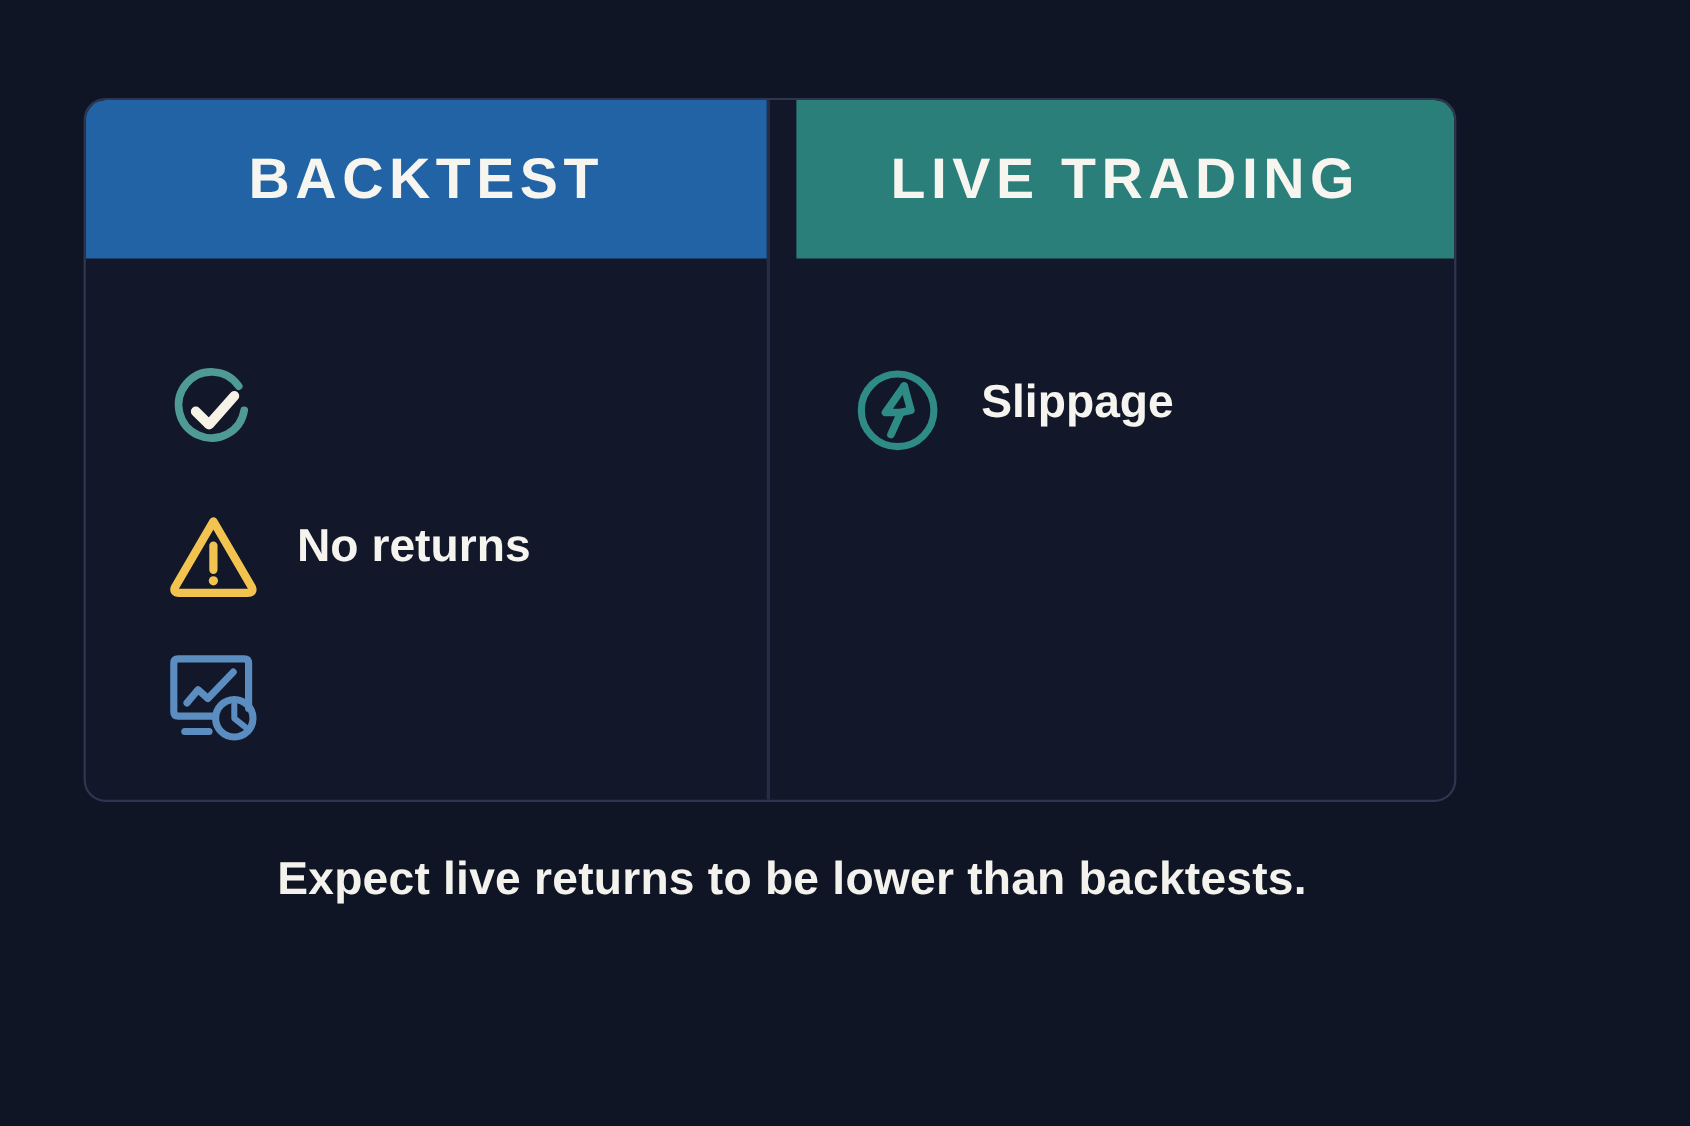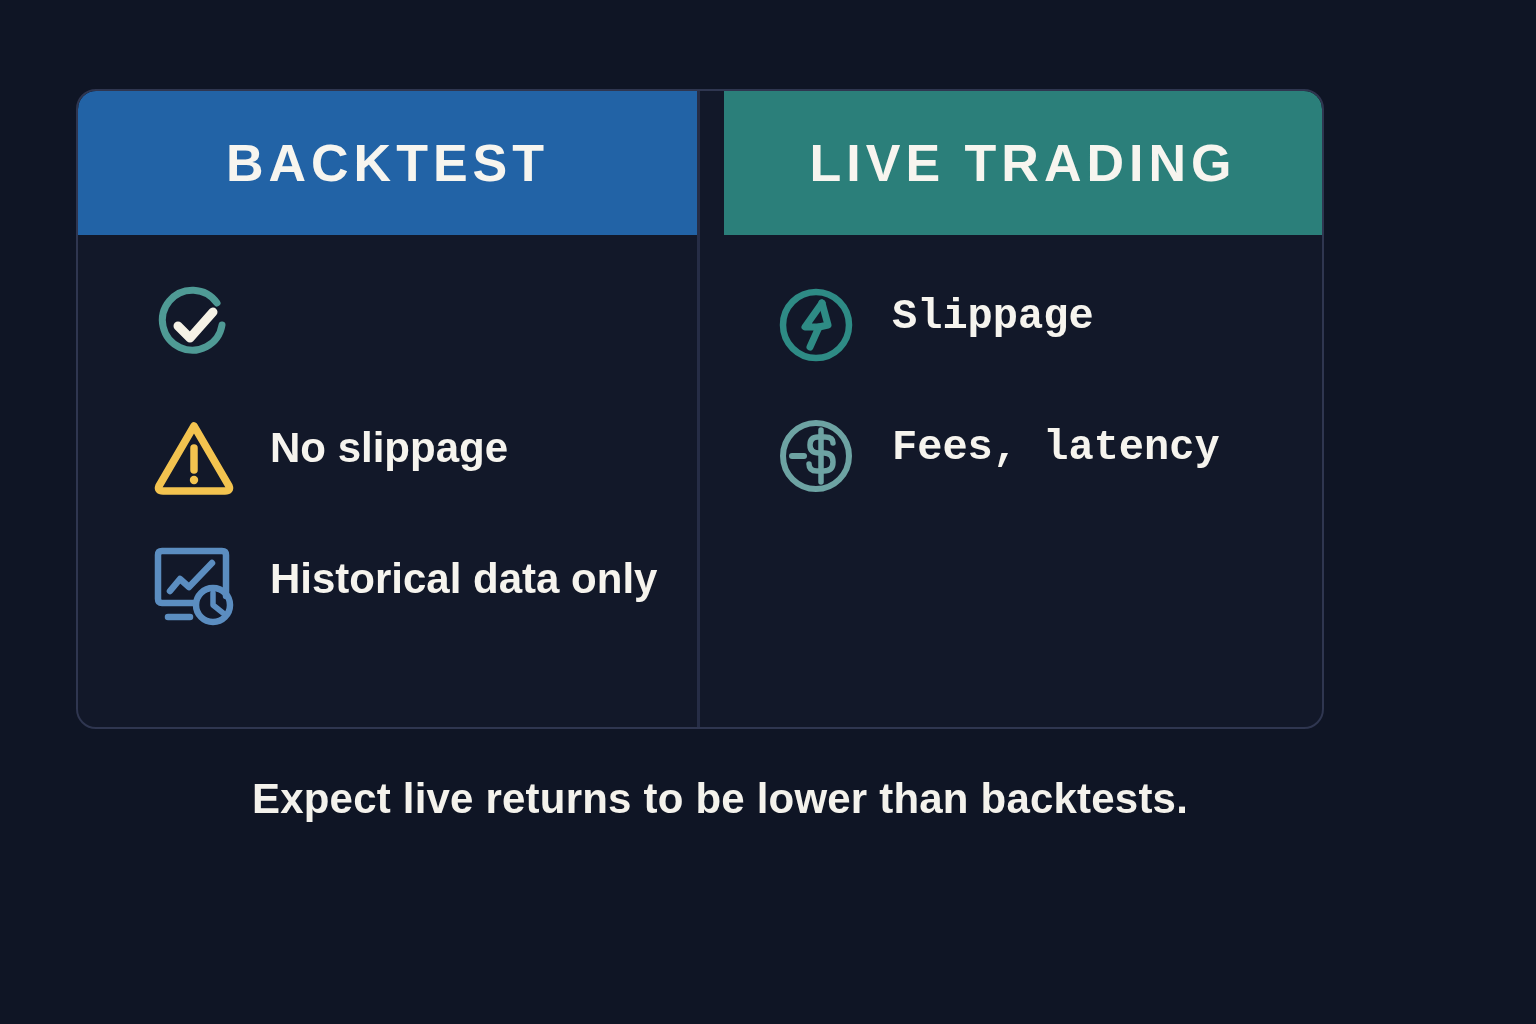--- a/index.html
+++ b/index.html
@@ -37,20 +37,21 @@
     display: flex;
     overflow: hidden;
   }
 
   .column {
     position: relative;
     width: 50%;
     display: flex;
     flex-direction: column;
     box-sizing: border-box;
+    gap: 48px;
   }
 
   .column-left {
     border-right: 3px solid #262d46;
   }
 
   .col-header {
     height: 144px;
     flex: 0 0 144px;
     display: flex;
@@ -82,21 +83,20 @@
 
   .feature-row {
     display: flex;
     align-items: flex-start;
     padding: 0 0 0 70px;
     height: 131px;
     box-sizing: border-box;
   }
 
   .col-right .feature-row {
-    font-family: Liberation Mono, monospace;
   }
 
   .icon-wrap {
     flex: 0 0 auto;
     width: 92px;
     height: 92px;
     display: flex;
     align-items: center;
     justify-content: center;
   }
@@ -147,34 +147,33 @@
         </div>
 
         <div class="feature-row">
           <span class="icon-wrap">
             <svg width="88" height="88" viewBox="0 0 88 88">
               <path d="M44 14 L79 74 Q81 79 75 79 L13 79 Q7 79 9 74 Z" fill="none" stroke="#f3c34f" stroke-width="7.5" stroke-linejoin="round"></path>
               <line x1="44" y1="36" x2="44" y2="58" stroke="#f3c34f" stroke-width="7.5" stroke-linecap="round"></line>
               <circle cx="44" cy="68" r="4.2" fill="#f3c34f"></circle>
             </svg>
           </span>
-          <span class="feature-label">No slippage</span>
+          <span class="feature-label">No returns</span>
         </div>
 
         <div class="feature-row">
           <span class="icon-wrap">
             <svg width="92" height="92" viewBox="0 0 92 92">
               <path d="M78 55 L78 14 Q78 10 74 10 L14 10 Q10 10 10 14 L10 58 Q10 62 14 62 L46 62" fill="none" stroke="#5b8dc0" stroke-width="6.5" stroke-linecap="round" stroke-linejoin="round"></path>
               <path d="M22 50 L32 38 L41 46 L64 22" fill="none" stroke="#5b8dc0" stroke-width="6.5" stroke-linecap="round" stroke-linejoin="round"></path>
               <line x1="20" y1="76" x2="42" y2="76" stroke="#5b8dc0" stroke-width="6.5" stroke-linecap="round"></line>
               <circle cx="65" cy="64" r="17" fill="none" stroke="#5b8dc0" stroke-width="6.5"></circle>
               <path d="M65 52 L65 64 L75 72" fill="none" stroke="#5b8dc0" stroke-width="5.5" stroke-linecap="round" stroke-linejoin="round"></path>
             </svg>
           </span>
-          <span class="feature-label">Historical data only</span>
         </div>
 
       </div>
     </div>
 
     <div class="column col-right">
 
       <div class="col-header teal">LIVE TRADING</div>
 
       <div class="col-body">
@@ -183,31 +182,20 @@
           <span class="icon-wrap">
             <svg width="88" height="88" viewBox="0 0 88 88">
               <circle cx="44" cy="44" r="33" fill="none" stroke="#2e8b85" stroke-width="6.5"></circle>
               <path d="M50 22 L33 46 L47 46 L38 66" fill="none" stroke="#2e8b85" stroke-width="7" stroke-linecap="round" stroke-linejoin="round"></path>
               <path d="M50 22 L56 44 L47 46" fill="none" stroke="#2e8b85" stroke-width="7" stroke-linecap="round" stroke-linejoin="round"></path>
             </svg>
           </span>
           <span class="feature-label">Slippage</span>
         </div>
 
-        <div class="feature-row">
-          <span class="icon-wrap">
-            <svg width="88" height="88" viewBox="0 0 88 88">
-              <circle cx="44" cy="44" r="33" fill="none" stroke="#6da3a3" stroke-width="6"></circle>
-              <line x1="20" y1="44" x2="32" y2="44" stroke="#6da3a3" stroke-width="6" stroke-linecap="round"></line>
-              <line x1="49" y1="18" x2="49" y2="70" stroke="#6da3a3" stroke-width="5.5" stroke-linecap="round"></line>
-              <path d="M61 31 Q61 25 53 25 L46 25 Q38 25 38 33 Q38 41 47 41 L52 41 Q61 41 61 50 Q61 59 52 59 L45 59 Q37 59 37 52" fill="none" stroke="#6da3a3" stroke-width="5.5" stroke-linecap="round" stroke-linejoin="round"></path>
-            </svg>
-          </span>
-          <span class="feature-label">Fees, latency</span>
-        </div>
 
 
       </div>
     </div>
 
   </div>
 
   <div class="caption">Expect live returns to be lower than backtests.</div>
 
 </div>

